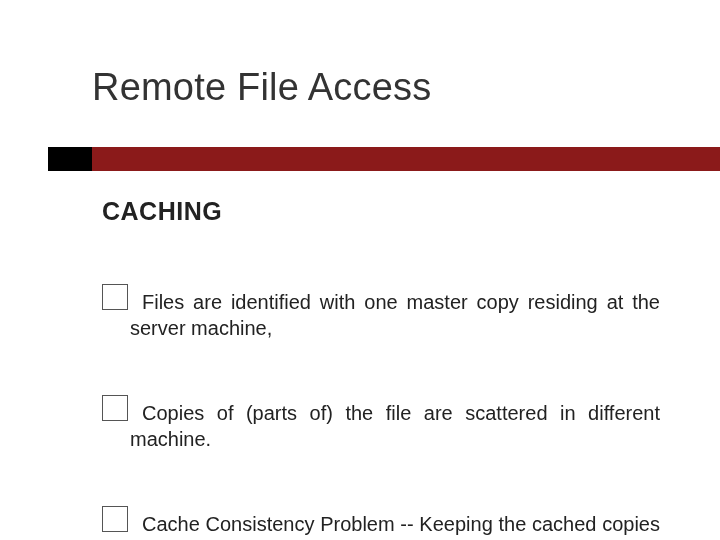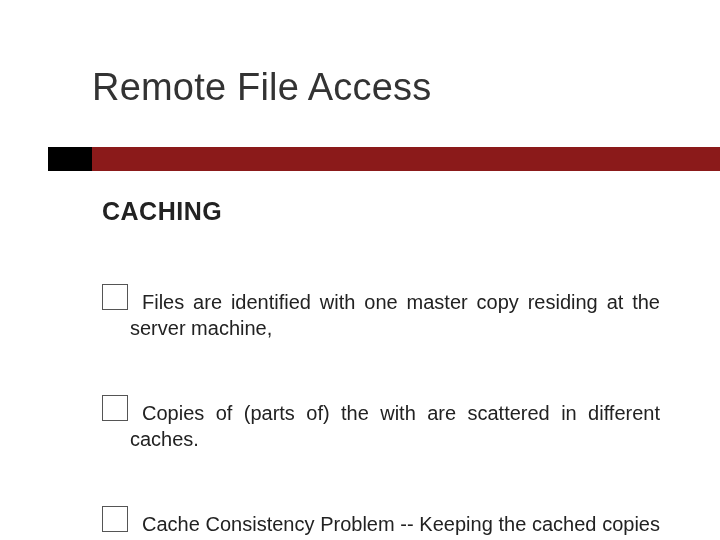--- a/index.html
+++ b/index.html
@@ -29,21 +29,21 @@
   </div>
   <div class="content">
     <div class="subhead">CACHING</div>
     <ul class="bullets">
       <li>
         <span class="marker"></span>
         <span>Files are identified with one master copy residing at the server machine,</span>
       </li>
       <li>
         <span class="marker"></span>
-        <span>Copies of (parts of) the with are scattered in different caches.</span>
+        <span>Copies of (parts of) the file are scattered in different machine.</span>
       </li>
       <li>
         <span class="marker"></span>
         <span>Cache Consistency Problem -- Keeping the cached copies consistent with the master file.</span>
       </li>
     </ul>
   </div>
 </div>
 
 </body></html>

